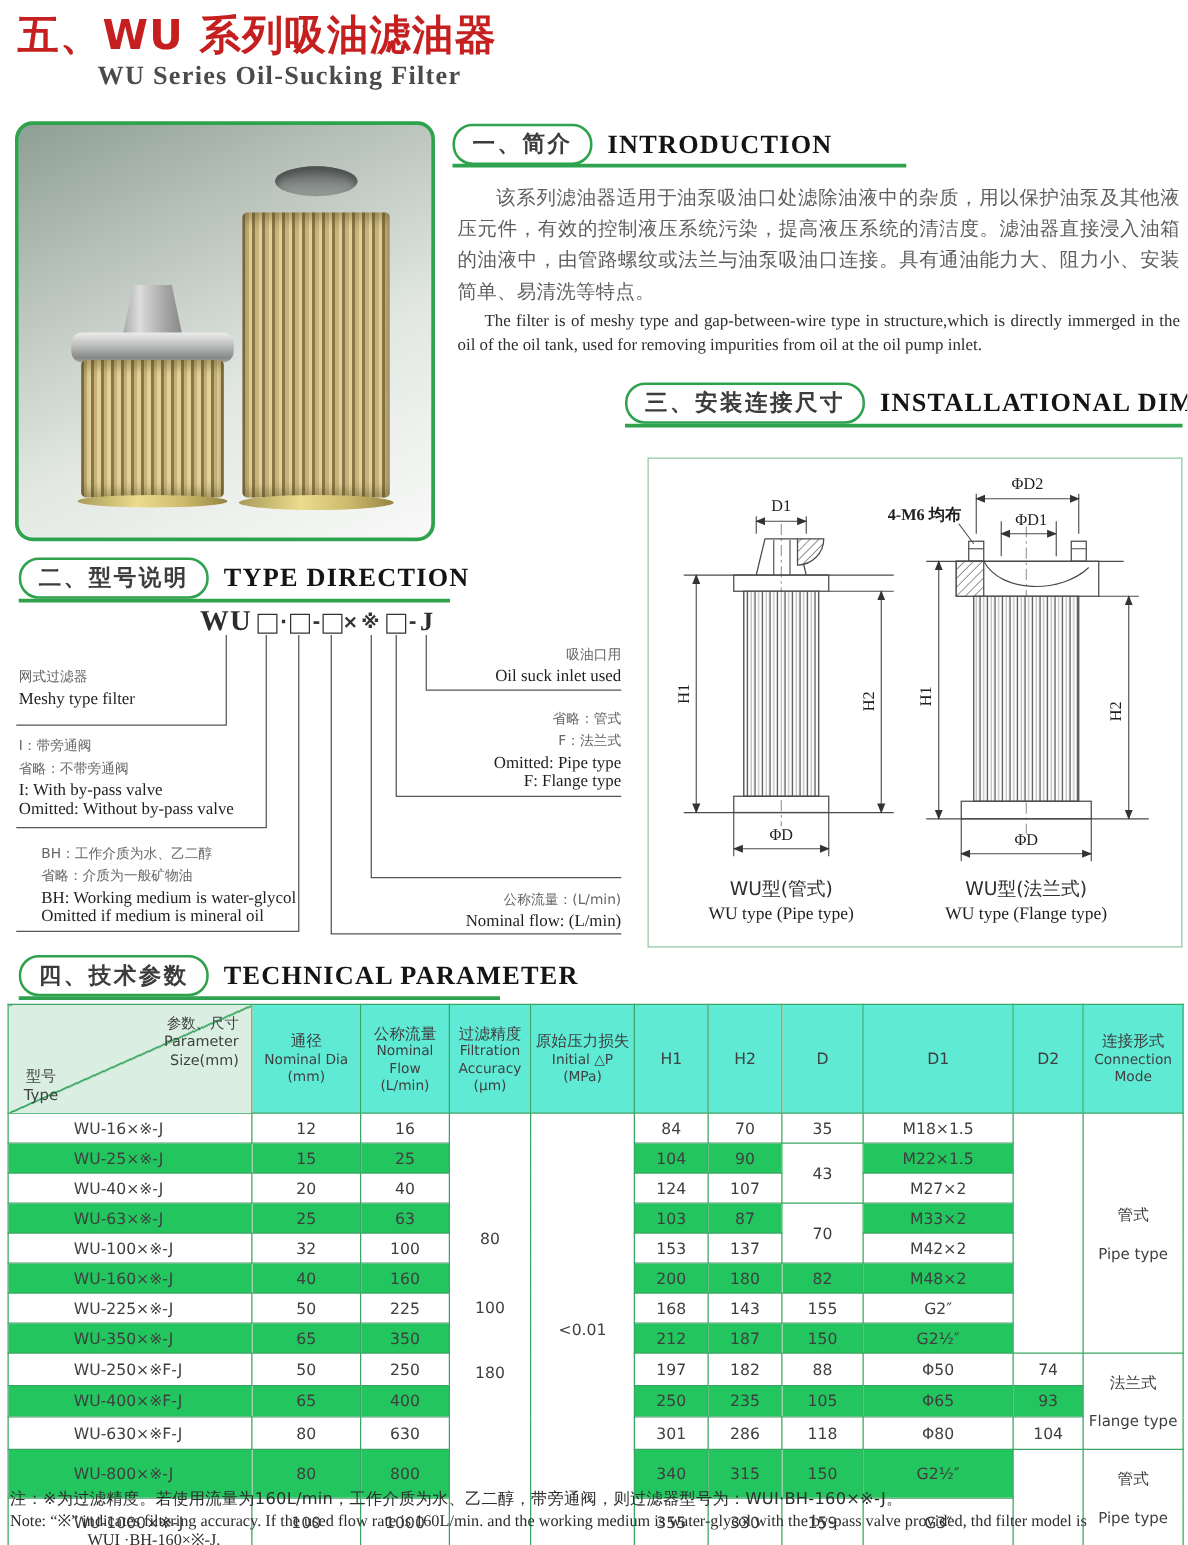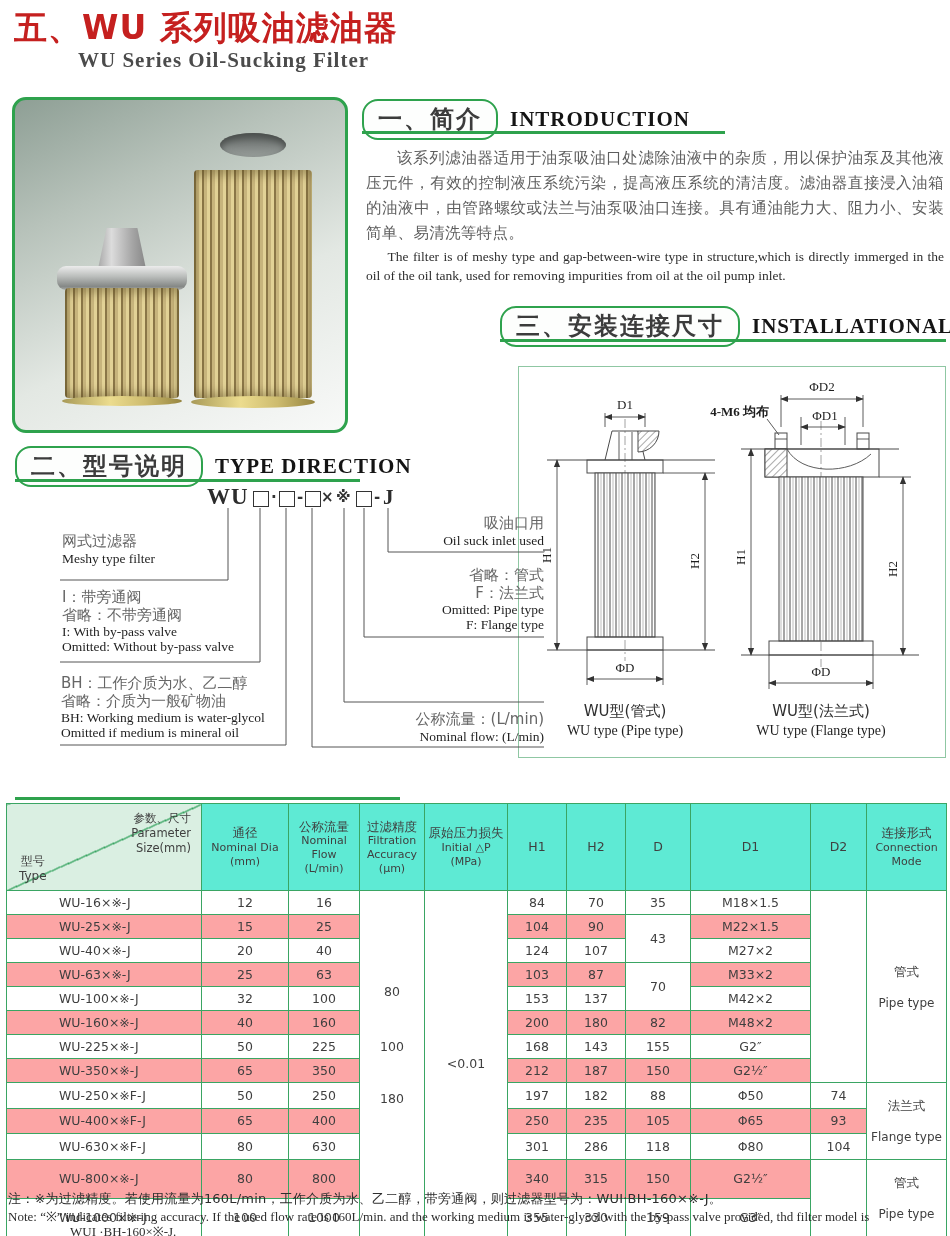--- a/index.html
+++ b/index.html
@@ -8,21 +8,21 @@
 
   
   .title{position:absolute;left:14px;top:6px;font-size:33px;font-weight:bold;
          color:#c5201f;letter-spacing:1px;}
   .subtitle{position:absolute;left:78px;top:48px;font-size:21px;font-weight:bold;
          color:#4b4b4b;font-family:"Liberation Serif","DejaVu Serif",serif;letter-spacing:1px;}
 
   
   .sec{position:absolute;display:flex;align-items:center;}
   .badge{border:2px solid #2ea24d;border-radius:16px;padding:2px 14px 3px 14px;
-         font-size:24px;font-weight:bold;color:#3c3c3c;background:#fdfefd;
+         font-size:18px;font-weight:bold;color:#3c3c3c;background:#fdfefd;
          letter-spacing:2px;white-space:nowrap;}
   .shead{font-family:"Liberation Serif","DejaVu Serif",serif;font-weight:bold;
          font-size:21px;color:#141414;margin-left:12px;letter-spacing:1px;white-space:nowrap;}
   .uline{position:absolute;height:3px;background:#2ea24d;}
 
   
   .photo{position:absolute;left:12px;top:97px;width:336px;height:336px;box-sizing:border-box;
          border:3px solid #2ea24d;border-radius:14px;overflow:hidden;
          background:linear-gradient(155deg,#8e9f95 0%,#b7c2ba 28%,#e3e8e3 62%,#f8f9f8 100%);}
   .filter{position:absolute;}
@@ -58,42 +58,42 @@
           border:1px solid #8fc7a3;background:#fff;}
   .dimbox svg{position:absolute;left:0;top:2px;}
   .dline{stroke:#4a4a4a;stroke-width:1;fill:none;}
   .dthin{stroke:#4a4a4a;stroke-width:0.9;fill:none;}
   .dcen{stroke:#8a8a8a;stroke-width:0.8;fill:none;stroke-dasharray:9 3 2 3;}
   .dlab{font-family:"Liberation Serif","DejaVu Serif",serif;font-size:13px;fill:#1e1e1e;}
   .dcapcn{font-size:15px;fill:#2e2e2e;}
   .dcapen{font-family:"Liberation Serif","DejaVu Serif",serif;font-size:14px;fill:#1e1e1e;}
 
   
-  .model{position:absolute;left:10px;top:484px;width:490px;height:276px;margin-left:47px;}
+  .model{position:absolute;left:10px;top:484px;width:490px;height:276px;}
   .model svg{position:absolute;left:0;top:0;}
   .mline{stroke:#555;stroke-width:1;fill:none;}
   .code-el{position:absolute;color:#2c2c2c;}
   .code-wu{left:150px;top:0;font-size:23px;font-weight:bold;font-family:"Liberation Serif",serif;letter-spacing:1px;}
   .cbox{position:absolute;top:7px;width:14px;height:14px;border:1.5px solid #333;background:#fff;}
   .csep{position:absolute;top:4px;font-size:15px;font-weight:bold;color:#333;}
   .code-j{left:326px;top:1px;font-size:21px;font-weight:bold;font-family:"Liberation Serif",serif;}
   .co{position:absolute;}
-  .co .cn{font-size:15px;color:#666;line-height:19px;white-space:pre-line;}
+  .co .cn{font-size:11px;color:#666;line-height:19px;white-space:pre-line;}
   .co .en{font-size:13.5px;color:#1f1f1f;line-height:16px;white-space:pre-line;
           font-family:"Liberation Serif","DejaVu Serif",serif;}
   .co.right{text-align:right;}
   .co .cn.sp{line-height:18px;}
   .co .en.sp{line-height:15px;}
 
   
   .ptable{position:absolute;left:6px;top:803px;border-collapse:collapse;table-layout:fixed;
           width:940px;font-size:12.5px;color:#3f3f3f;}
   .ptable td{border:1px solid #3aa563;text-align:center;padding:0;height:23px;background:#fff;
              overflow:hidden;white-space:pre-line;}
-  .ptable tr.alt td{background:#fca5a5;}
+  .ptable tr.alt td{background:#22c55e;}
   .ptable td.w, .ptable tr.alt td.w{background:#fff;}
   .ptable tr.head td{background:#5eead4;height:86px;line-height:1.25;vertical-align:middle;}
   .hcn{font-size:12.5px;}
   .hen{font-size:11px;}
   .corner{position:relative;
      background:linear-gradient(to bottom right,rgba(0,0,0,0) calc(50% - .7px),
        #3aa563 calc(50% - .7px),#3aa563 calc(50% + .7px),rgba(0,0,0,0) calc(50% + .7px)) #daefe2 !important;}
   .ct{position:absolute;top:7px;right:10px;text-align:right;font-size:11.5px;line-height:1.3;white-space:pre-line;}
   .cb{position:absolute;bottom:5px;left:12px;text-align:center;font-size:12px;line-height:1.3;white-space:pre-line;}
   .tmodel{text-align:left !important;padding-left:52px !important;}
@@ -262,21 +262,21 @@
     <div class="co" style="left:5px;top:48px;">
       <div class="cn">网式过滤器</div>
       <div class="en">Meshy type filter</div>
     </div>
     <div class="co" style="left:5px;top:104px;">
       <div class="cn sp">I：带旁通阀
 省略：不带旁通阀</div>
       <div class="en sp">I: With by-pass valve
 Omitted: Without by-pass valve</div>
     </div>
-    <div class="co" style="left:4px;top:190px;">
+    <div class="co" style="left:23px;top:190px;">
       <div class="cn sp">BH：工作介质为水、乙二醇
 省略：介质为一般矿物油</div>
       <div class="en sp">BH: Working medium is water-glycol
 Omitted if medium is mineral oil</div>
     </div>
 
     <div class="co right" style="right:3px;top:30px;">
       <div class="cn">吸油口用</div>
       <div class="en">Oil suck inlet used</div>
     </div>
@@ -285,20 +285,24 @@
 F：法兰式</div>
       <div class="en sp">Omitted: Pipe type
 F: Flange type</div>
     </div>
     <div class="co right" style="right:3px;top:226px;">
       <div class="cn">公称流量：(L/min)</div>
       <div class="en">Nominal flow: (L/min)</div>
     </div>
   </div>
 
+  <div class="sec" style="left:15px;top:764px;">
+    <div class="badge">四、技术参数</div>
+    <div class="shead">TECHNICAL PARAMETER</div>
+  </div>
   <div class="uline" style="left:15px;top:797px;width:385px;"></div>
 
   <table class="ptable">
     <colgroup>
       <col style="width:195px">
         <col style="width:87px">
         <col style="width:71px">
         <col style="width:65px">
       <col style="width:83px">
         <col style="width:59px">

